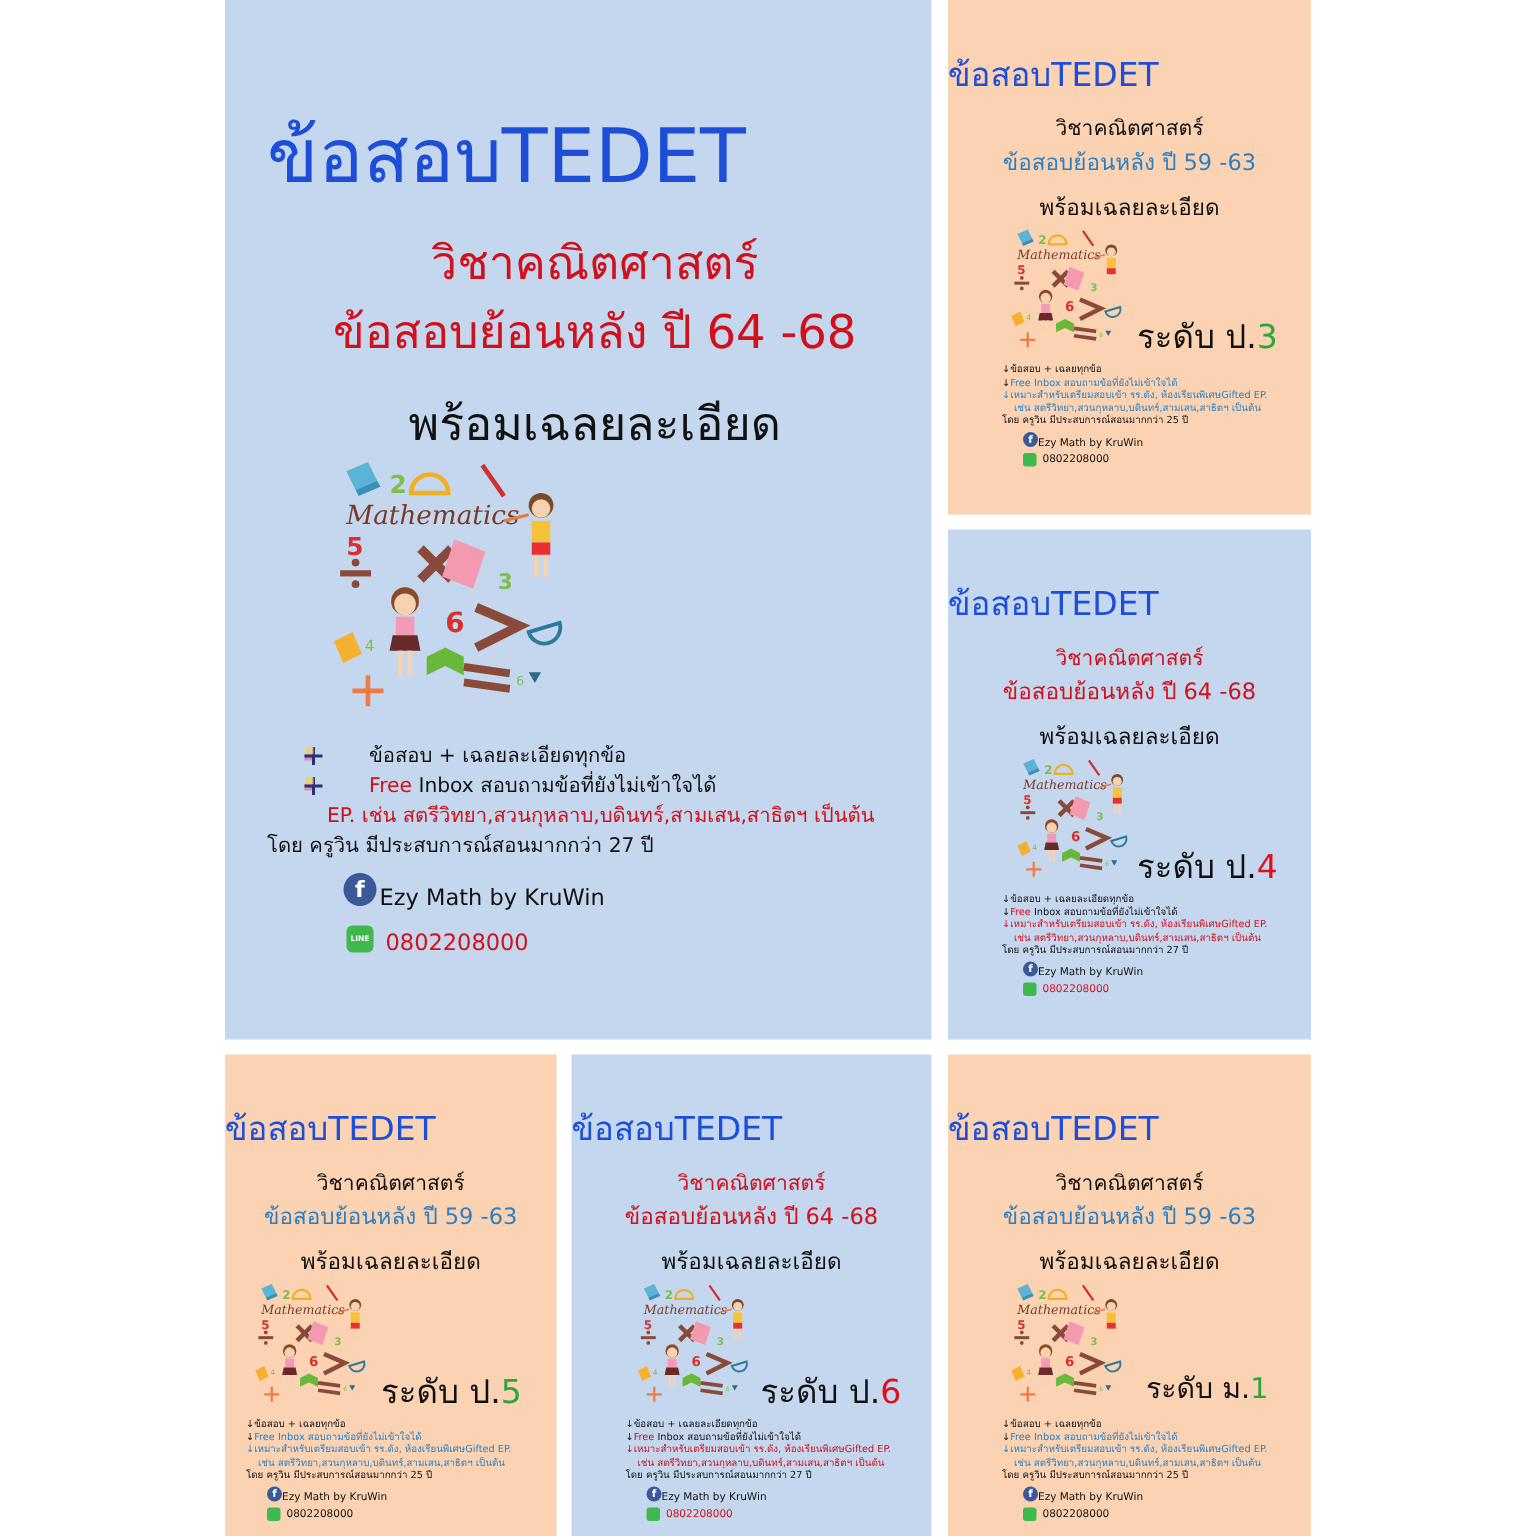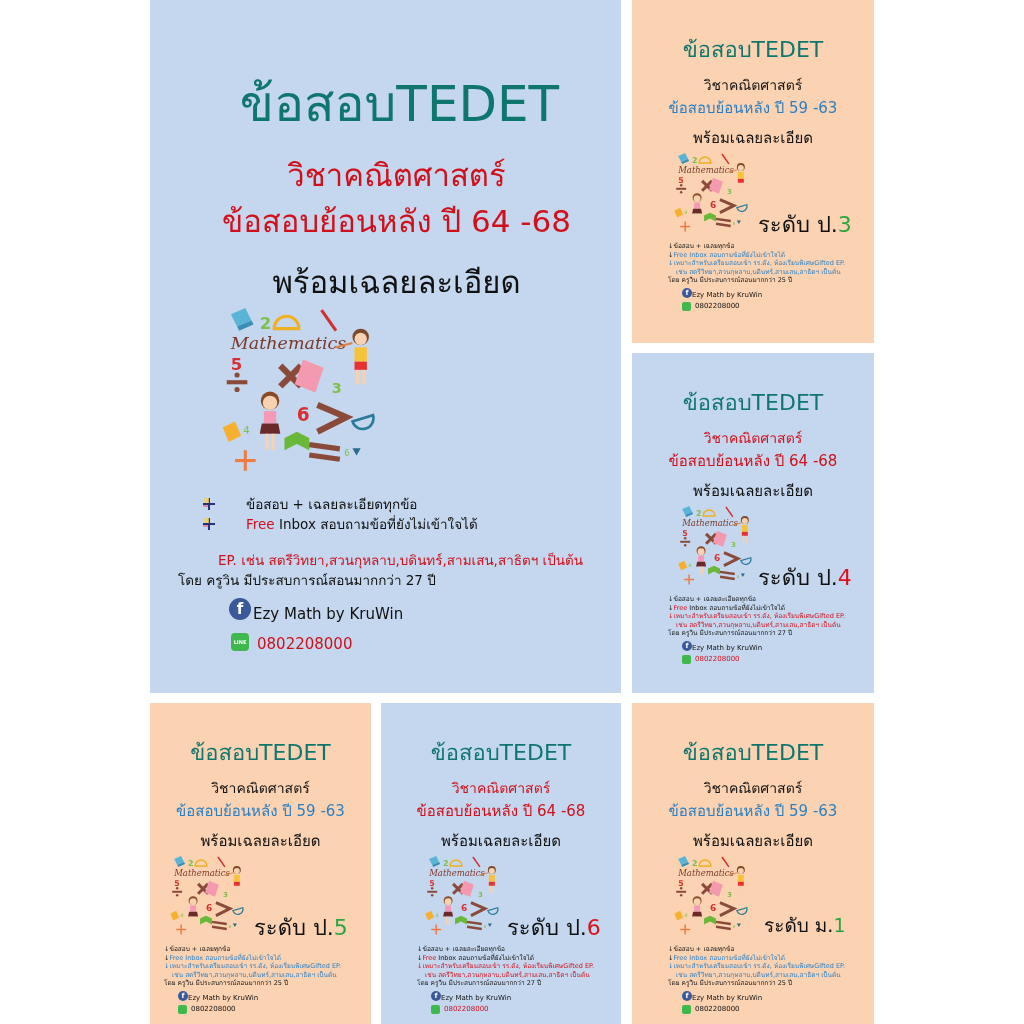--- a/index.html
+++ b/index.html
@@ -1,20 +1,20 @@
 <!DOCTYPE html>
 <html><head>
 <meta charset="utf-8">
 <style>
   html,body{margin:0;padding:0;}
   body{width:1024px;height:1024px;background:#ffffff;position:relative;overflow:hidden;font-family:"DejaVu Sans",sans-serif;}
   .panel{position:absolute;overflow:hidden;box-sizing:border-box;}
   .blue{background:#c5d7ee;}
   .peach{background:#fbd3b3;}
-  .title{position:absolute;left:0;right:0;text-align:center;color:#0f766e;font-weight:normal;white-space:nowrap;}
+  .title{position:absolute;left:0;right:0;color:#1d4ed8;font-weight:normal;white-space:nowrap;}
   .subj{position:absolute;left:0;right:0;text-align:center;white-space:nowrap;}
   .years{position:absolute;left:0;right:0;text-align:center;white-space:nowrap;}
   .ans{position:absolute;left:0;right:0;text-align:center;color:#111;white-space:nowrap;}
   .level{position:absolute;color:#111;white-space:nowrap;}
   .art{position:absolute;}
   .bullets{position:absolute;white-space:nowrap;}
   .bline{display:flex;align-items:center;}
   .bicon{display:inline-block;position:relative;}
   .bicon:before{content:"";position:absolute;left:45%;top:5%;width:12%;height:90%;background:#2b2f7a;}
   .bicon:after{content:"";position:absolute;left:10%;top:45%;width:80%;height:12%;background:#2b2f7a;}
@@ -109,21 +109,21 @@
       <span>ข้อสอบ + เฉลยละเอียดทุกข้อ</span>
     </div>
     <div class="bline">
       <span class="bicon" style="width:14px;height:14px;margin-right:30px;">
           <span class="y"></span>
           <span class="p"></span>
         </span>
       <span style="color:#d0101a;">Free</span>
         <span style="white-space:pre;"> Inbox สอบถามข้อที่ยังไม่เข้าใจได้</span>
     </div>
-    <div style="color:#d0101a;padding-left:16px;margin-top:16px;">EP. เช่น สตรีวิทยา,สวนกุหลาบ,บดินทร์,สามเสน,สาธิตฯ เป็นต้น</div>
+    <div style="color:#d0101a;padding-left:16px;">EP. เช่น สตรีวิทยา,สวนกุหลาบ,บดินทร์,สามเสน,สาธิตฯ เป็นต้น</div>
     <div style="margin-left:-24px;">โดย ครูวิน มีประสบการณ์สอนมากกว่า 27 ปี</div>
     <div class="contact" style="margin-top:4px;margin-left:27px;">
       <span class="fb" style="width:22px;height:22px;line-height:22px;font-size:15px;">f</span>
       <span style="font-size:15px;margin-left:2px;margin-top:10px;">Ezy Math by KruWin</span>
     </div>
     <div class="contact" style="margin-top:6px;margin-left:29px;">
       <span class="line" style="width:18px;height:18px;line-height:18px;font-size:5px;">LINE</span>
       <span style="font-size:15px;color:#d0101a;margin-left:8px;margin-top:4px;">0802208000</span>
     </div>
   </div>

